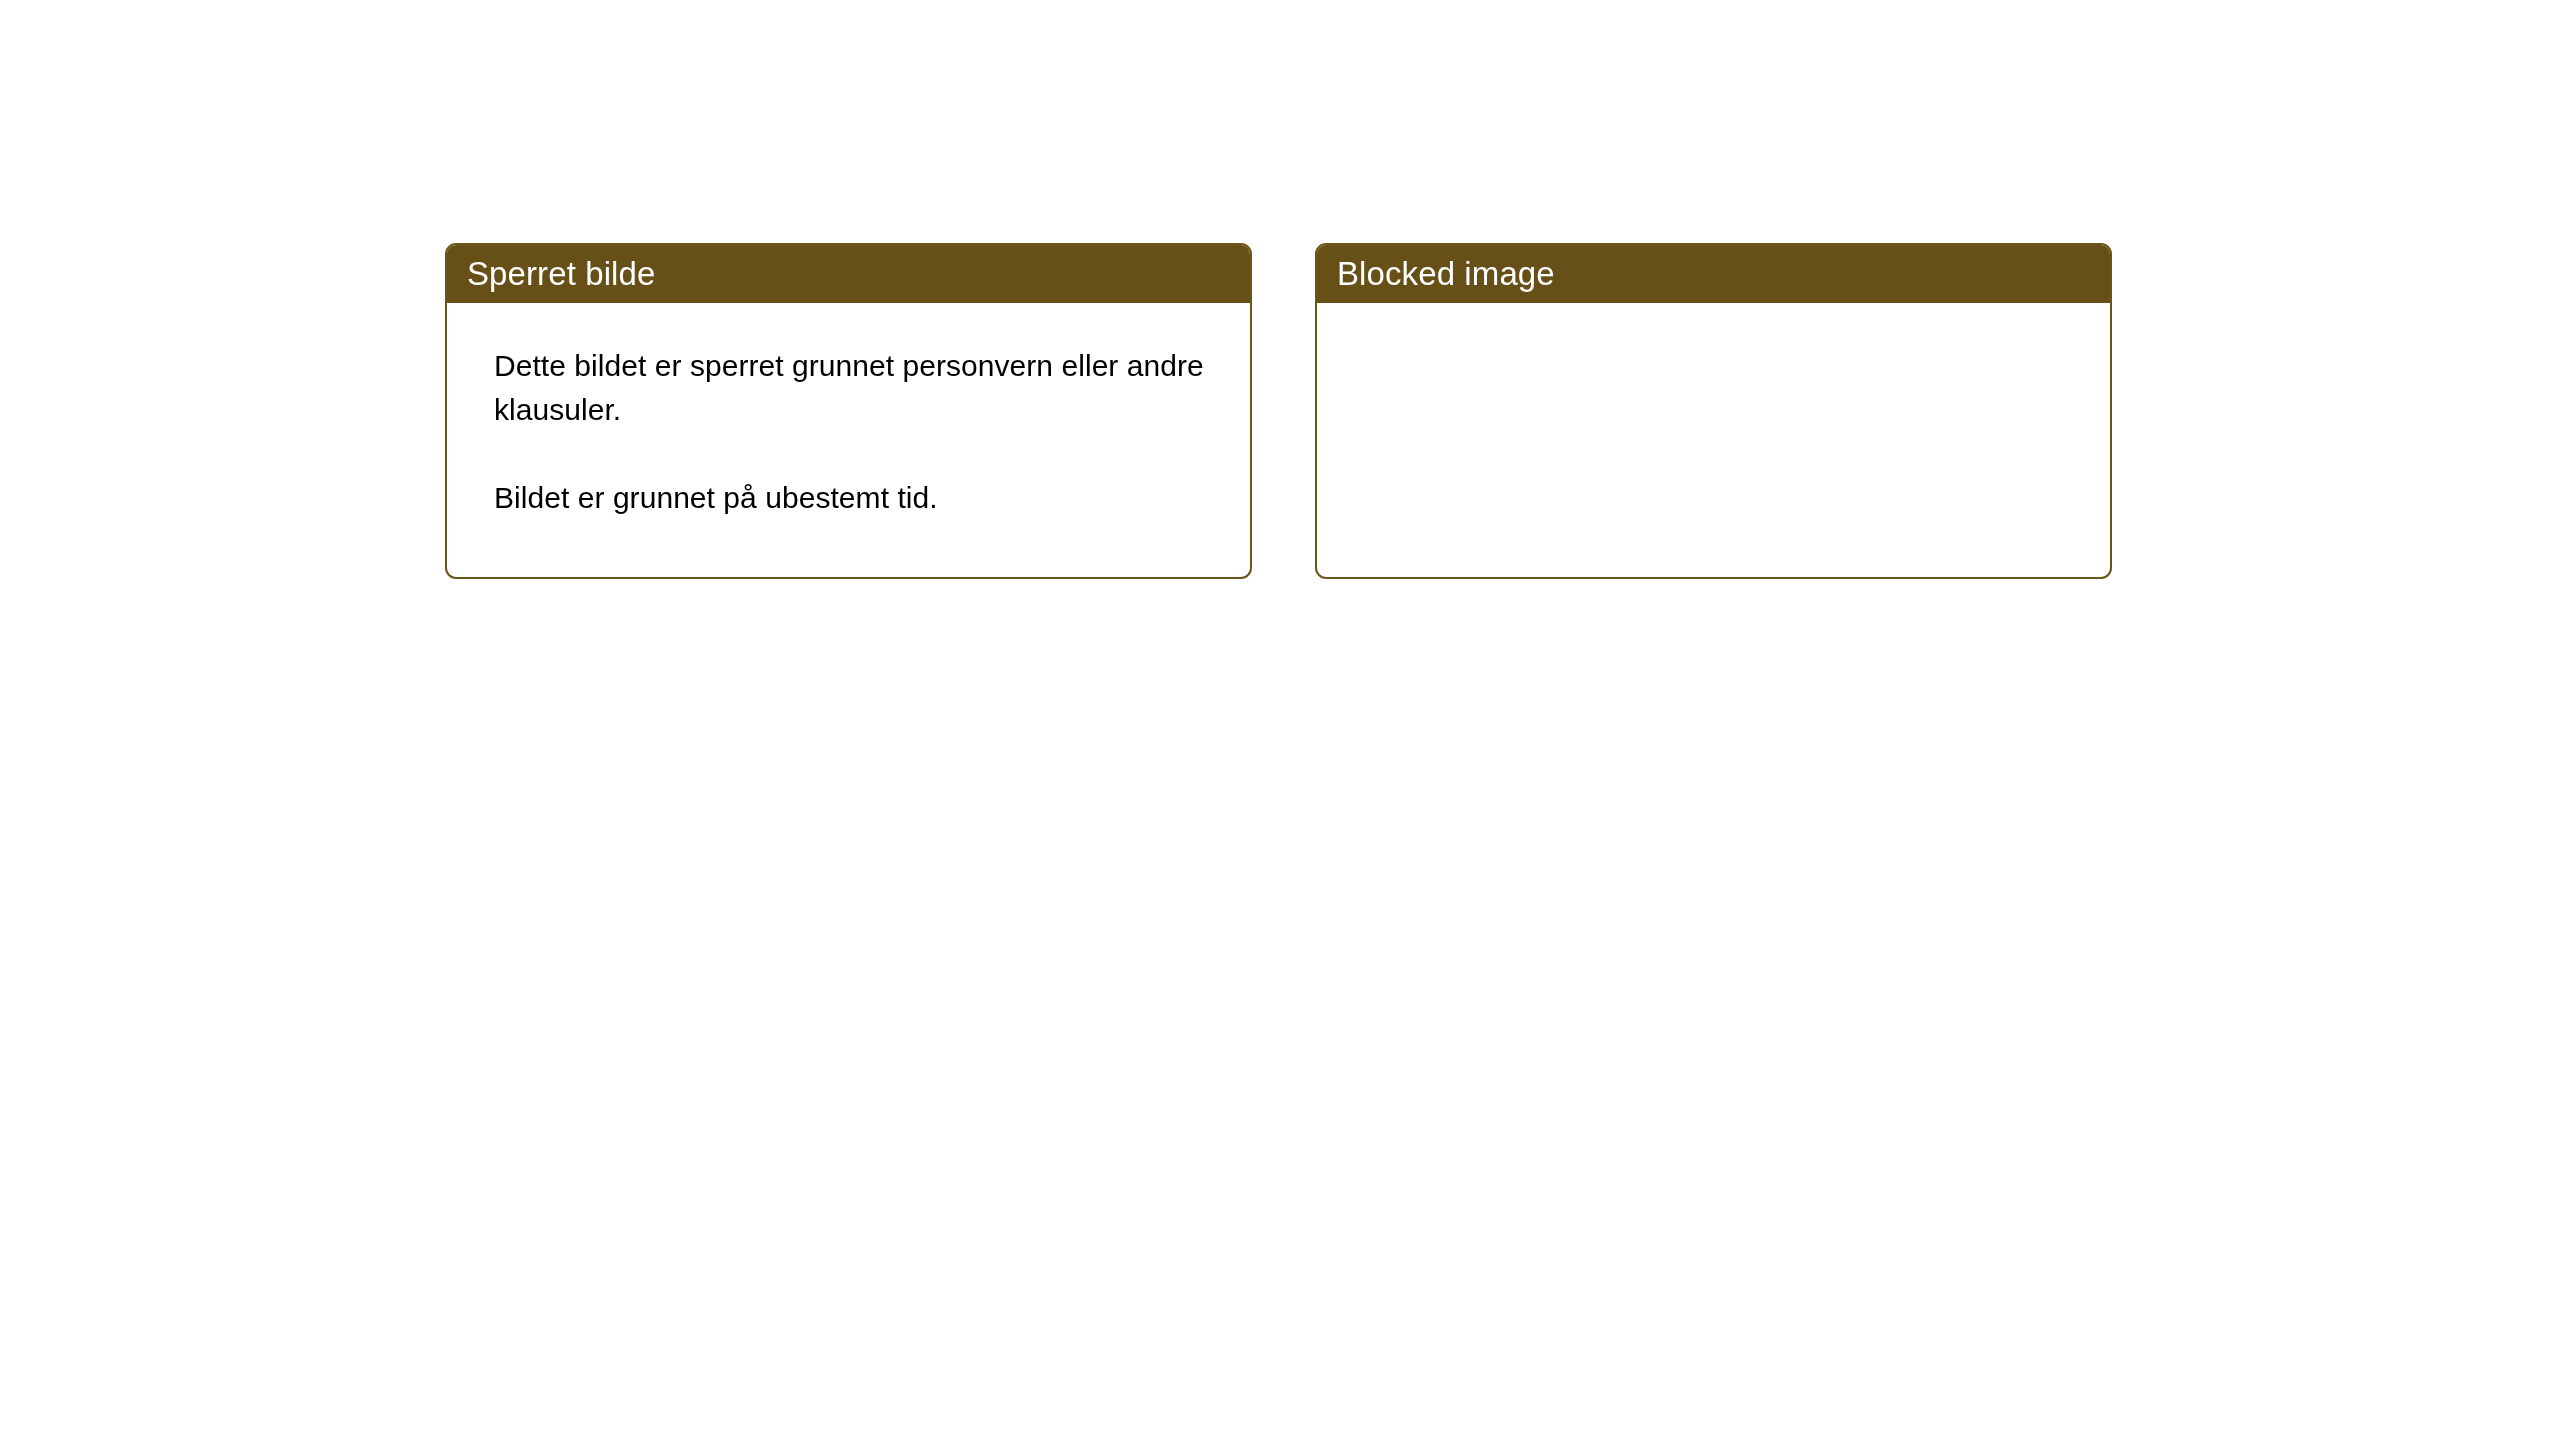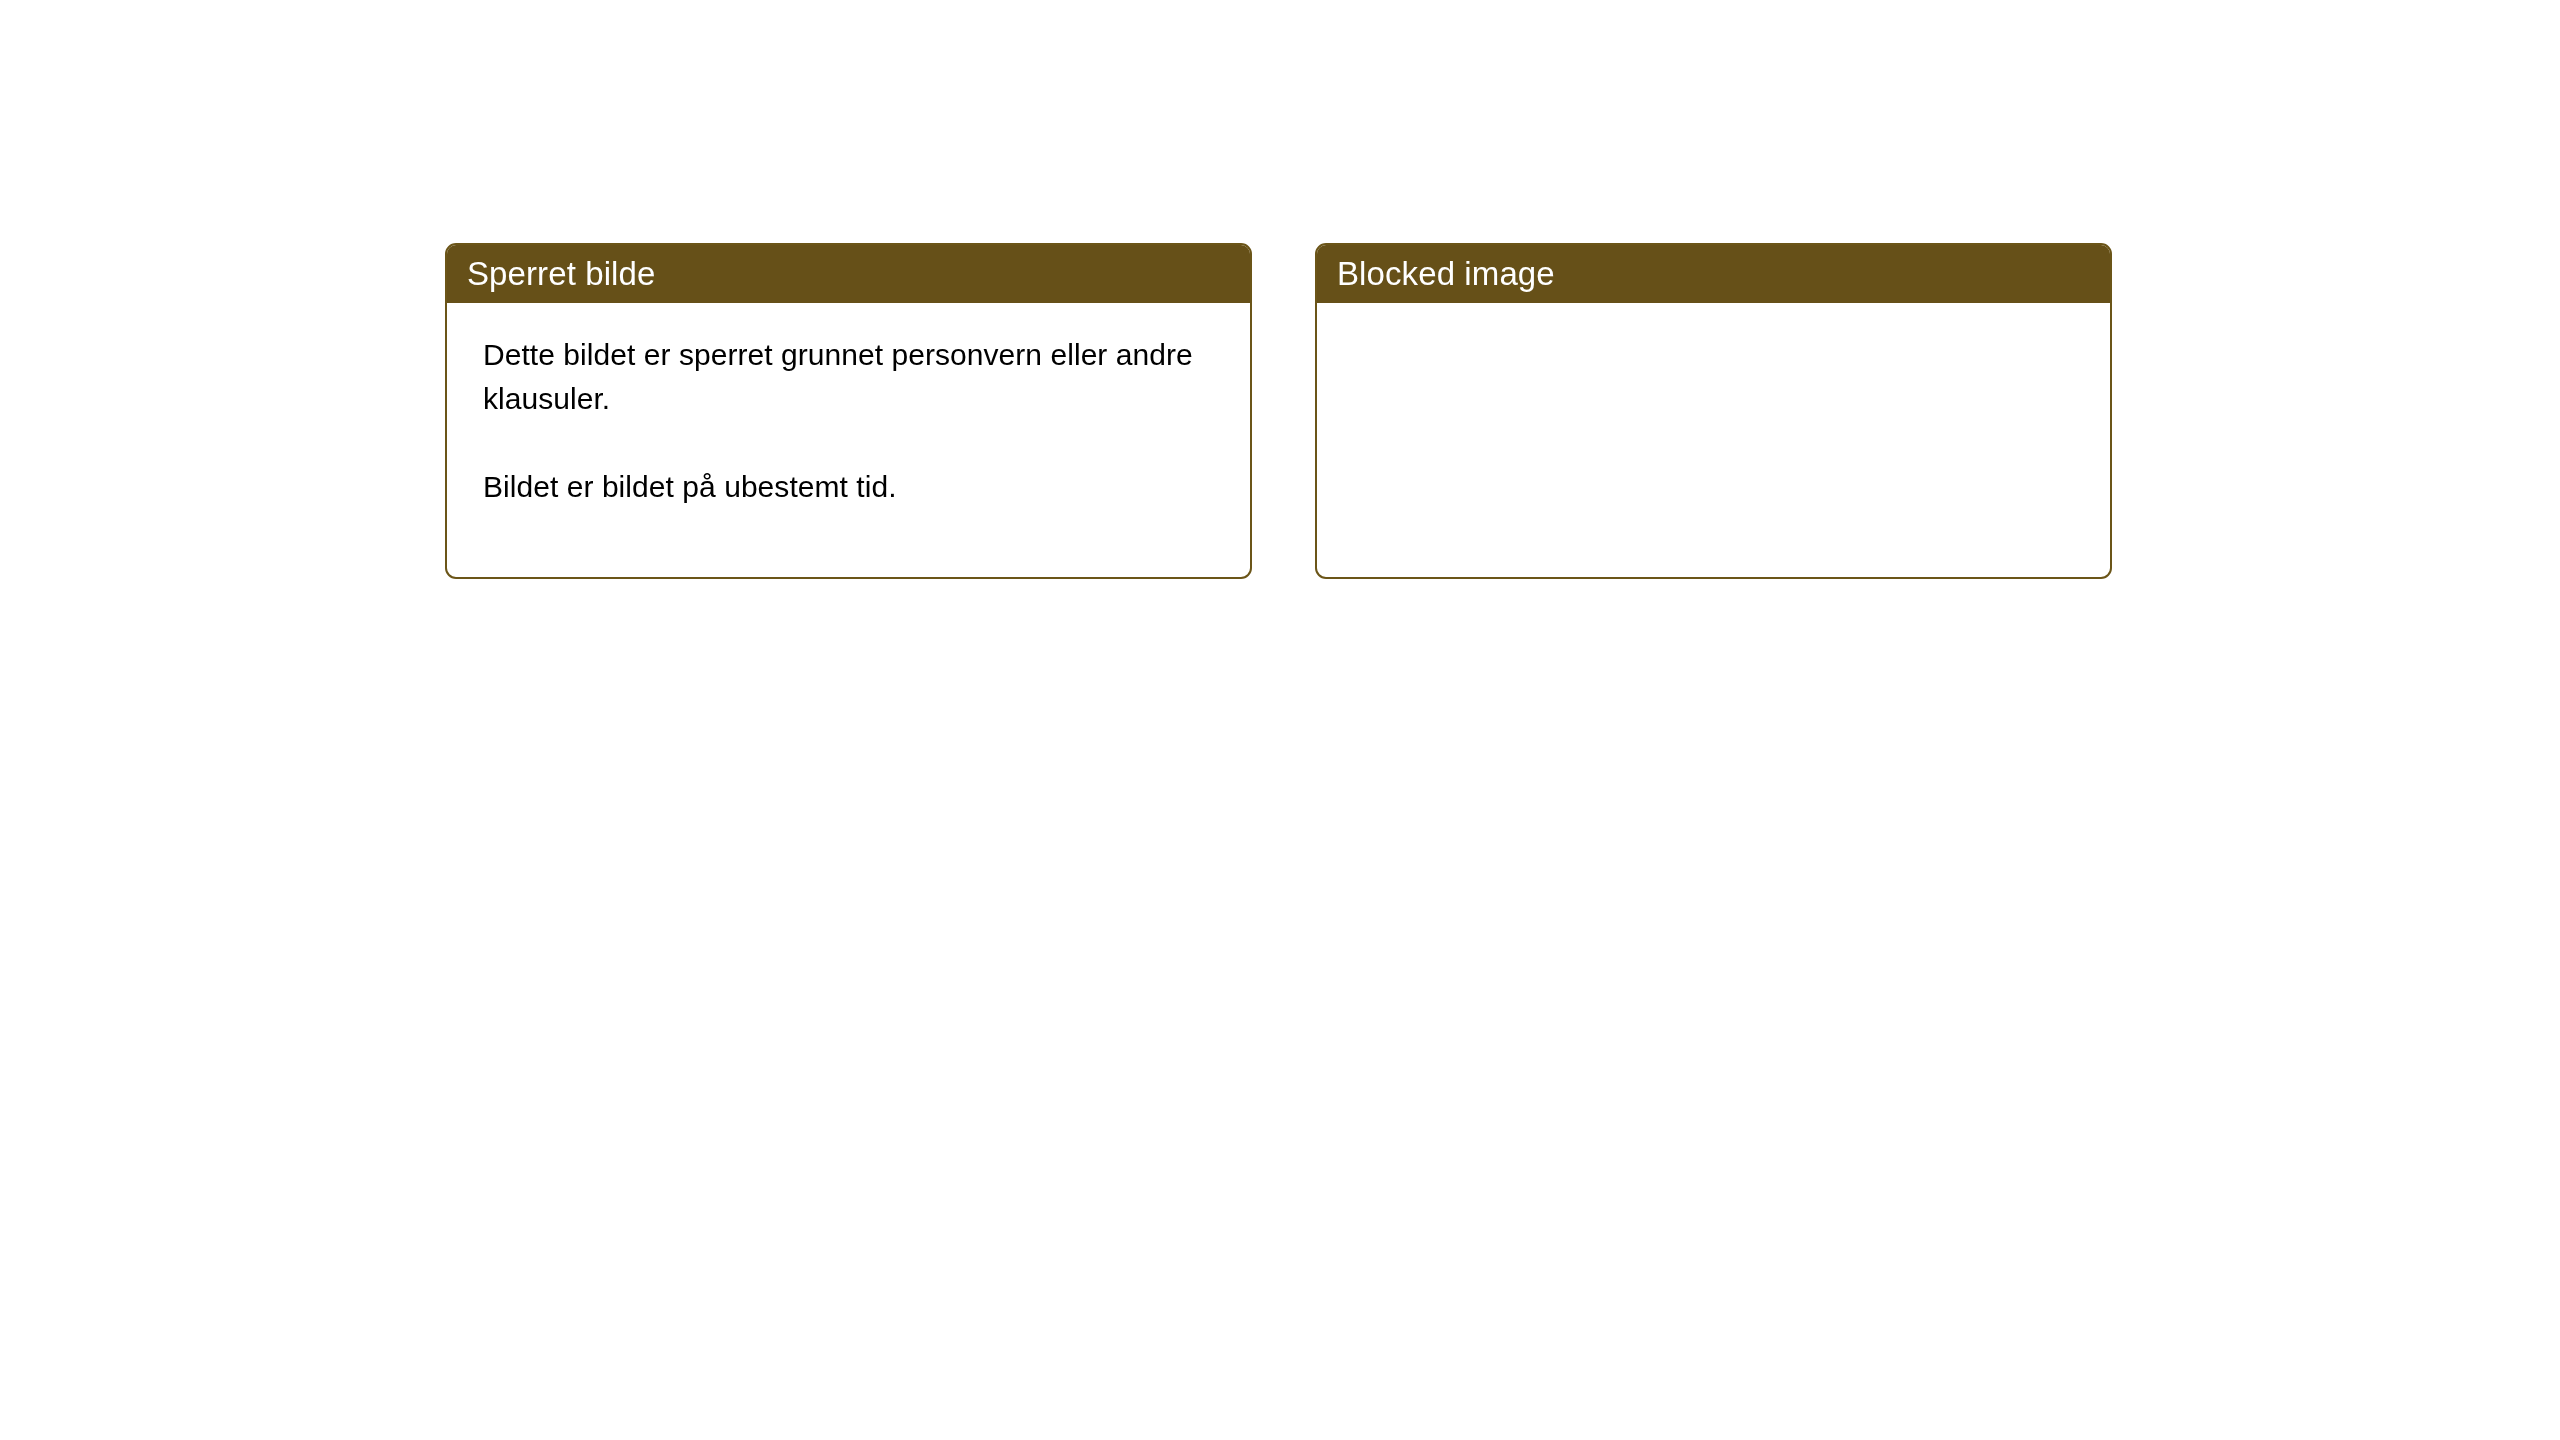--- a/index.html
+++ b/index.html
@@ -61,21 +61,21 @@
     white-space: nowrap;
   }
 
   .panel-body {
     flex: 1 1 auto;
     padding: 26px 24px 0 32px;
     box-sizing: border-box;
   }
 
   .panel-body p {
-    margin: 4px;
+    margin: 15px;
     color: #000000;
     font-size: 30px;
     line-height: 44px;
     font-weight: 400;
     letter-spacing: 0.05px;
   }
 
   .panel-body p.spaced {
     margin-top: 44px;
   }
@@ -84,21 +84,21 @@
 <body>
 
 <div id="panels">
 
   <section class="panel panel-no">
     <div class="panel-header">
       <span class="panel-title">Sperret bilde</span>
     </div>
     <div class="panel-body">
       <p>Dette bildet er sperret grunnet personvern eller andre klausuler.</p>
-      <p class="spaced">Bildet er bildet på ubestemt tid.</p>
+      <p class="spaced">Bildet er grunnet på ubestemt tid.</p>
     </div>
   </section>
 
   <section class="panel panel-en">
     <div class="panel-header">
       <span class="panel-title">Blocked image</span>
     </div>
     <div class="panel-body">
     </div>
   </section>

